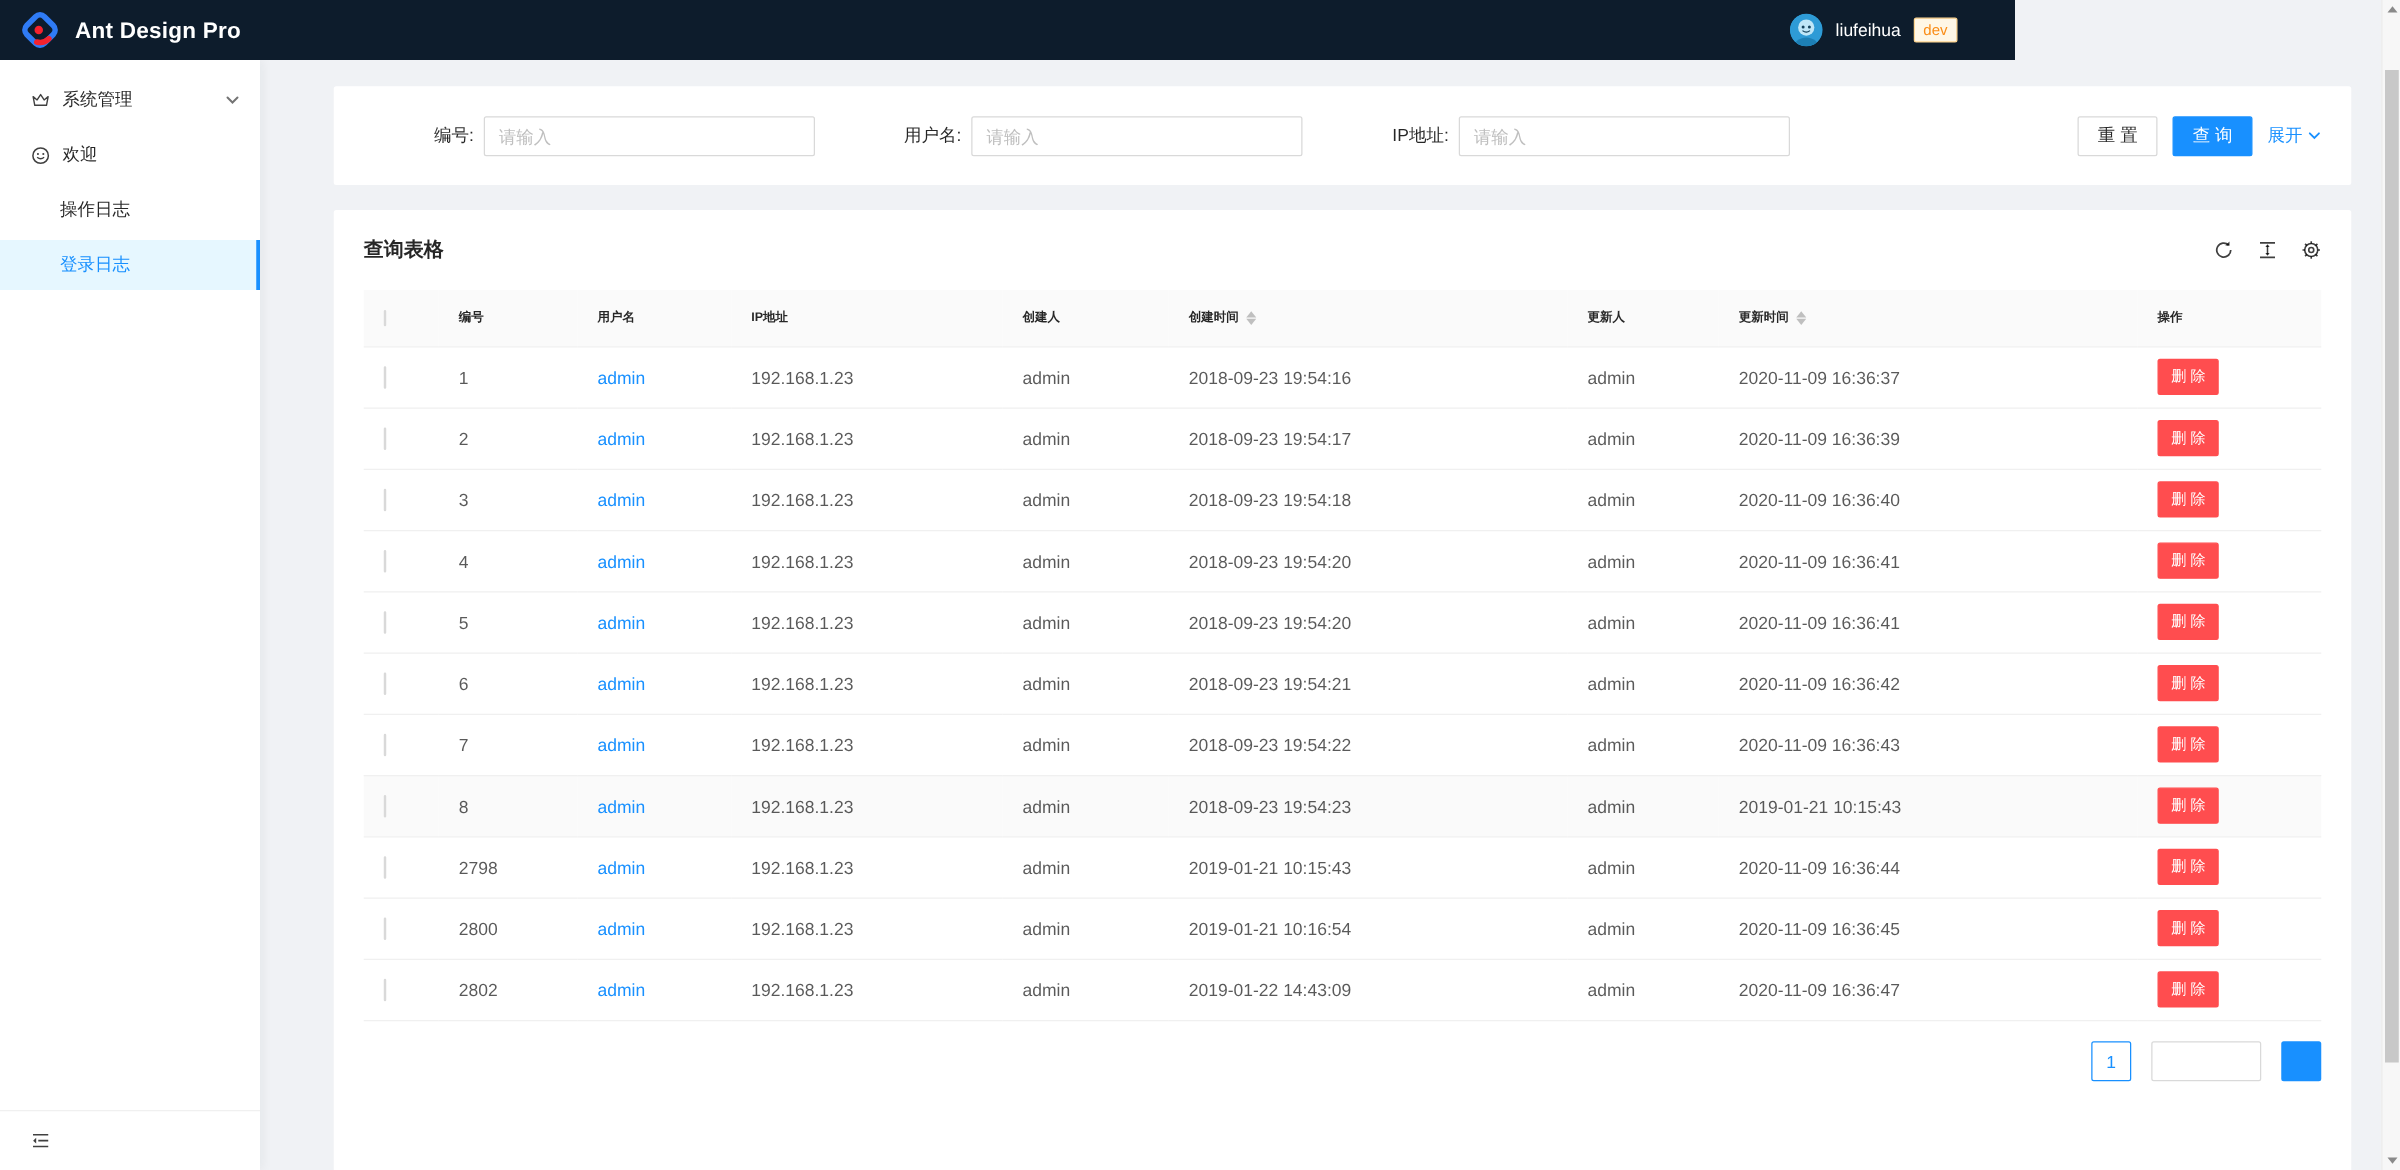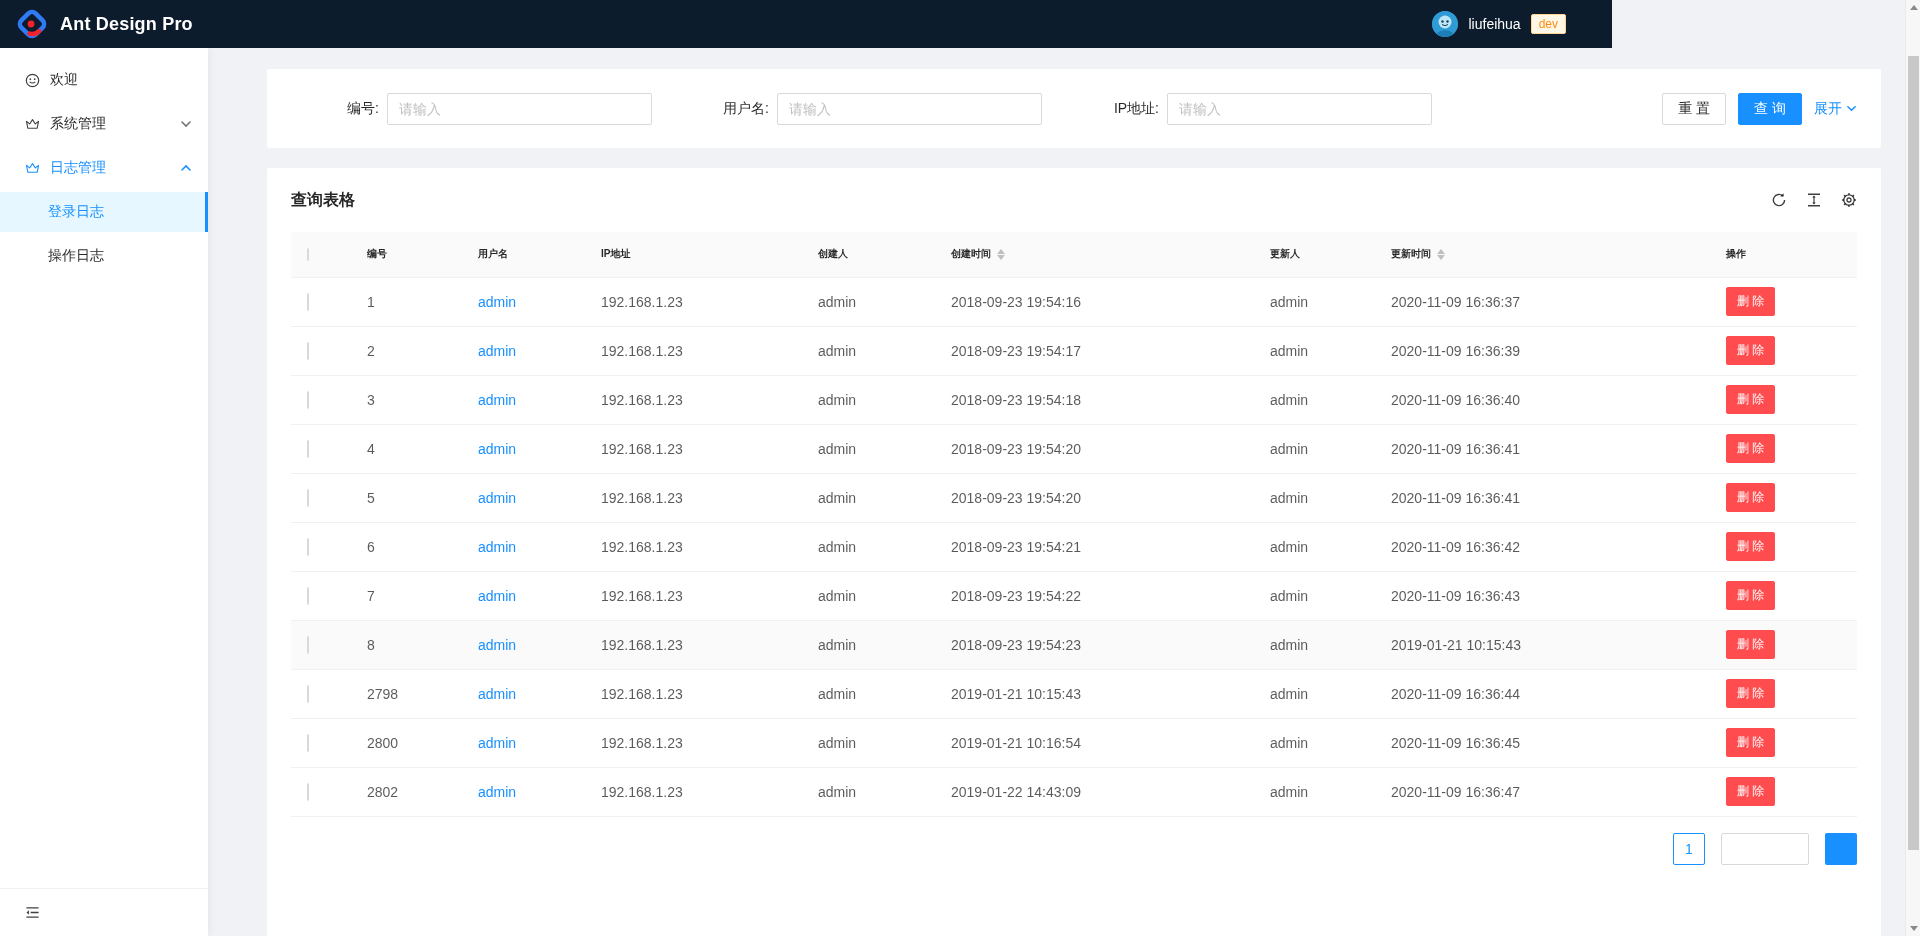--- a/index.html
+++ b/index.html
@@ -112,59 +112,46 @@
       <span class="username">liufeihua</span>
       <span class="env-tag">dev</span>
     </div>
   </div>
 
   <div class="sidebar">
     <div class="menu">
       <div class="menu-item">
         <span class="mi-icon">
           <svg viewBox="0 0 16 16" width="15" height="15">
-              <circle cx="8" cy="8" r="6.6" fill="none" stroke="currentColor" stroke-width="1.3"></circle>
-              <circle cx="5.7" cy="6.6" r=".9" fill="currentColor"></circle>
-              <circle cx="10.3" cy="6.6" r=".9" fill="currentColor"></circle>
-              <path d="M5 9.4 q3 2.6 6 0" fill="none" stroke="currentColor" stroke-width="1.2"></path>
-            </svg>
-        </span>
-        <span class="mi-label">欢迎</span>
-      </div>
-      <div class="menu-item">
-        <span class="mi-icon">
-          <svg viewBox="0 0 16 16" width="15" height="15">
               <path d="M1.6 4.6 L5 7.4 L8 2.8 L11 7.4 L14.4 4.6 L13 12 H3 Z" fill="none" stroke="currentColor" stroke-width="1.2" stroke-linejoin="round"></path>
             </svg>
         </span>
         <span class="mi-label">系统管理</span>
         <span class="mi-arrow">
           <svg viewBox="0 0 12 12" width="12" height="12">
               <path d="M2 4 L6 8 L10 4" fill="none" stroke="currentColor" stroke-width="1.6" stroke-linecap="round"></path>
             </svg>
         </span>
       </div>
-      <div class="menu-item active-parent">
+      <div class="menu-item">
         <span class="mi-icon">
           <svg viewBox="0 0 16 16" width="15" height="15">
-              <path d="M1.6 4.6 L5 7.4 L8 2.8 L11 7.4 L14.4 4.6 L13 12 H3 Z" fill="none" stroke="currentColor" stroke-width="1.2" stroke-linejoin="round"></path>
+              <circle cx="8" cy="8" r="6.6" fill="none" stroke="currentColor" stroke-width="1.3"></circle>
+              <circle cx="5.7" cy="6.6" r=".9" fill="currentColor"></circle>
+              <circle cx="10.3" cy="6.6" r=".9" fill="currentColor"></circle>
+              <path d="M5 9.4 q3 2.6 6 0" fill="none" stroke="currentColor" stroke-width="1.2"></path>
             </svg>
         </span>
-        <span class="mi-label">日志管理</span>
-        <span class="mi-arrow">
-          <svg viewBox="0 0 12 12" width="12" height="12">
-              <path d="M2 8 L6 4 L10 8" fill="none" stroke="currentColor" stroke-width="1.6" stroke-linecap="round"></path>
-            </svg>
-        </span>
+        <span class="mi-label">欢迎</span>
+      </div>
+      <div class="menu-item menu-sub">
+        <span class="mi-label">操作日志</span>
       </div>
       <div class="menu-item menu-sub selected">
         <span class="mi-label">登录日志</span>
-      </div>
-      <div class="menu-item menu-sub">
-        <span class="mi-label">操作日志</span>
       </div>
     </div>
     <div class="sidebar-footer">
       <span class="tool-icon">
         <svg viewBox="0 0 16 16" width="15" height="15">
             <path d="M1.5 3 H14.5 M6 8 H14.5 M1.5 13 H14.5" stroke="currentColor" stroke-width="1.4"></path>
             <path d="M4.2 5.6 L1.6 8 L4.2 10.4 Z" fill="currentColor"></path>
           </svg>
       </span>
     </div>

